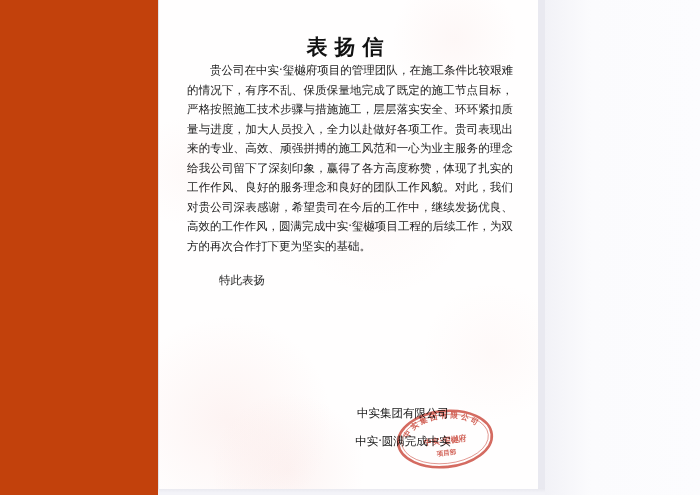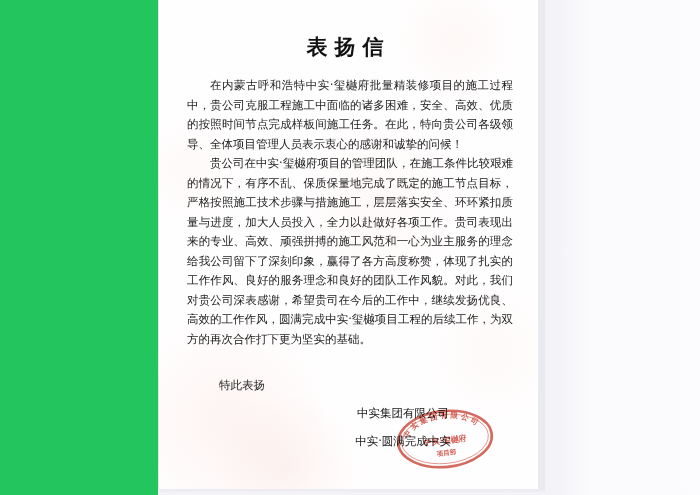--- a/index.html
+++ b/index.html
@@ -2,21 +2,21 @@
 <html><head>
 <meta charset="utf-8">
 <style>
   html,body{margin:0;padding:0;}
   body{
     width:700px;height:495px;overflow:hidden;
     background:#ffffff;
     font-family:"DejaVu Sans","Liberation Sans",sans-serif;
   }
   .canvas{
-    position:relative;width:700px;height:495px;background:#22c55e;overflow:hidden;
+    position:relative;width:700px;height:495px;background:#c2410c;overflow:hidden;
   }
   
   .bg-right{
     position:absolute;left:545px;top:0;width:155px;height:495px;
     background:linear-gradient(90deg,#f2f2f7 0%,#fbfbfd 30%,#fcfcfe 100%);
   }
   
   .edge-right{
     position:absolute;left:537px;top:0;width:8px;height:495px;
     background:#e9e9f0;
@@ -54,21 +54,21 @@
   .body-text{font-size:11.5px;line-height:19.5px;}
   .body-text p{
     margin:0 25px 0 28px;
     text-indent:2em;
     text-align:justify;
     color:#222;
   }
   .body-text p.first{margin-top:15px;}
   .body-text p.second{}
   .closing{
-    margin:29px 0 0 60px;
+    margin:17px 0 0 60px;
     font-size:11.5px;color:#1c1c1c;font-weight:500;
   }
   .signature{
     position:absolute;left:164px;top:400px;width:160px;
     text-align:center;font-size:11.5px;line-height:27.5px;
     color:#161616;font-weight:500;
   }
   .seal{
     position:absolute;left:235px;top:407px;width:102px;height:64px;
     transform:rotate(-6deg);
@@ -85,21 +85,20 @@
   <div class="bg-right"></div>
   <div class="edge-right"></div>
   <div class="edge-bottom"></div>
 
   <div class="paper">
 
     <h1 class="title">表扬信</h1>
 
 
     <div class="body-text">
-      <p class="first">在内蒙古呼和浩特中实·玺樾府批量精装修项目的施工过程中，贵公司克服工程施工中面临的诸多困难，安全、高效、优质的按照时间节点完成样板间施工任务。在此，特向贵公司各级领导、全体项目管理人员表示衷心的感谢和诚挚的问候！</p>
       <p class="second">贵公司在中实·玺樾府项目的管理团队，在施工条件比较艰难的情况下，有序不乱、保质保量地完成了既定的施工节点目标，严格按照施工技术步骤与措施施工，层层落实安全、环环紧扣质量与进度，加大人员投入，全力以赴做好各项工作。贵司表现出来的专业、高效、顽强拼搏的施工风范和一心为业主服务的理念给我公司留下了深刻印象，赢得了各方高度称赞，体现了扎实的工作作风、良好的服务理念和良好的团队工作风貌。对此，我们对贵公司深表感谢，希望贵司在今后的工作中，继续发扬优良、高效的工作作风，圆满完成中实·玺樾项目工程的后续工作，为双方的再次合作打下更为坚实的基础。</p>
     </div>
 
     <div class="closing">特此表扬</div>
 
     <div class="signature">
       <div>中实集团有限公司</div>
       <div>中实·圆满完成中实</div>
     </div>
 

